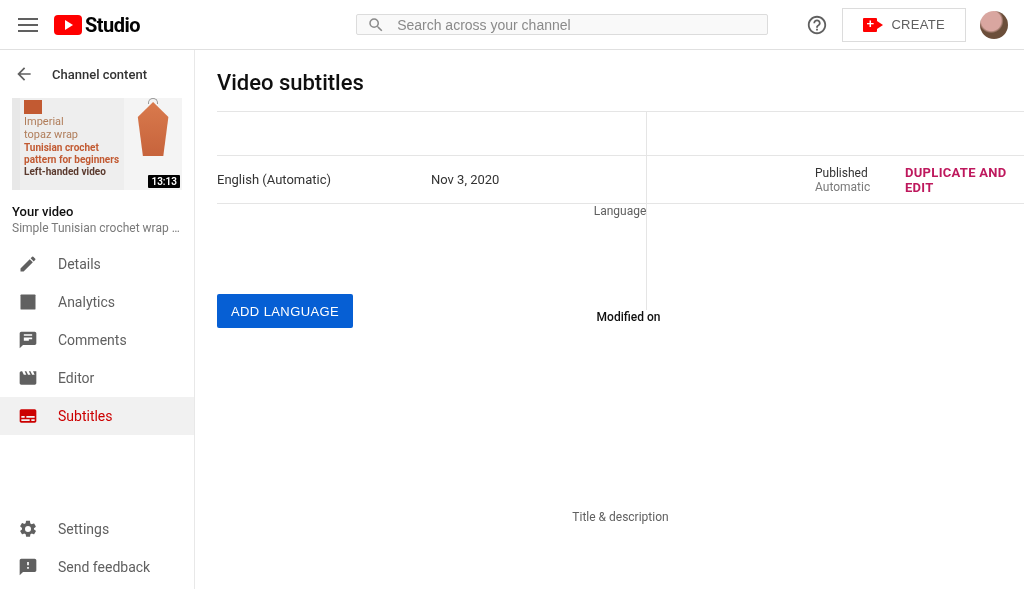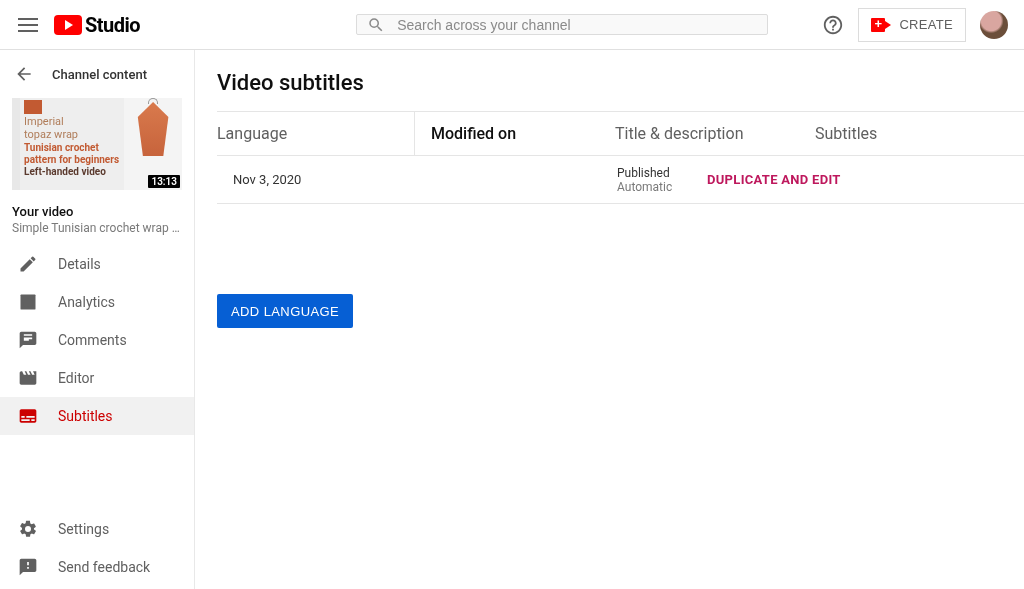--- a/index.html
+++ b/index.html
@@ -58,21 +58,21 @@
     }
     .search input {
       border: none; outline: none; background: transparent; flex: 1;
       font-size: 14px; color: #333;
     }
     .search input::placeholder { color: #8a8a8a; }
     .right-actions { margin-left: auto; display: flex; align-items: center; gap: 14px; }
     .help-icon { width: 22px; height: 22px; }
     .create-btn {
       height: 34px; border: 1px solid #dcdcdc; background: #fff;
-      display: flex; align-items: center; gap: 8px; padding: 0 12px;
+      display: flex; align-items: center; gap: 8px; padding: 0 20px;
       font-size: 13px; font-weight: 500; letter-spacing: 0.3px; color: #606060;
     }
     .cam-icon { width: 20px; height: 14px; position: relative; }
     .cam-body { position:absolute; left:0; top:0; width:14px; height:14px; background:#ff0000; border-radius:1px;}
     .cam-tri { position:absolute; left:14px; top:3px; border-left:6px solid #ff0000; border-top:4px solid transparent; border-bottom:4px solid transparent;}
     .cam-body::after { content:'+'; color:#fff; position:absolute; left:3px; top:-2px; font-size:13px; font-weight:700;}
     .avatar { width: 28px; height: 28px; border-radius: 50%; background: radial-gradient(circle at 40% 35%, #d9a6a0 0 40%, #6b4e3a 50% 100%); }
 
     
     .body-wrap { display: flex; height: calc(100% - 50px); }
@@ -141,21 +141,21 @@
     
     .main { flex:1; padding: 20px 0 0 22px; overflow:auto;}
     .page-title { font-size:22px; font-weight:500; color:#0f0f0f; margin-bottom:16px;}
     .table {
       border-top: 1px solid #e5e5e5;
     }
     .thead, .trow {
       display:flex; align-items:center;
       border-bottom: 1px solid #e5e5e5;
     }
-    .thead { height:44px; font-size:16px; color:#606060; }
+    .thead { height:44px; font-size:12px; color:#606060;flex-direction:column; }
     .thead .col-lang { border-right: 1px solid #e5e5e5; height:100%; display:flex; align-items:center;}
     .thead .col-mod { color:#0f0f0f; font-weight:500; }
     .trow { height:48px; font-size:13px; color:#333; }
     .col-lang { flex:0 0 198px; padding-left: 0; }
     .col-mod { flex:0 0 200px; padding-left: 16px; }
     .col-td  { flex:0 0 200px; padding-left: 0; }
     .col-sub { flex:0 0 70px; }
     .col-act { flex:1; text-align:left; padding-left:20px; }
     .sub-status { font-size:12px;}
     .sub-top { color:#333; }
@@ -295,20 +295,21 @@
 
     <div class="table">
       <div class="thead">
         <div class="col-lang">Language</div>
         <div class="col-mod">Modified on</div>
         <div class="col-td">Title &amp; description</div>
         <div class="col-sub">Subtitles</div>
         <div class="col-act"></div>
       </div>
       <div class="trow">
+        <div class="col-lang">English (Automatic)</div>
         <div class="col-mod">Nov 3, 2020</div>
         <div class="col-td"></div>
         <div class="col-sub sub-status">
           <div class="sub-top">Published</div>
           <div class="sub-bot">Automatic</div>
         </div>
         <div class="col-act">
           <a class="dup-link">DUPLICATE AND EDIT</a>
         </div>
       </div>

